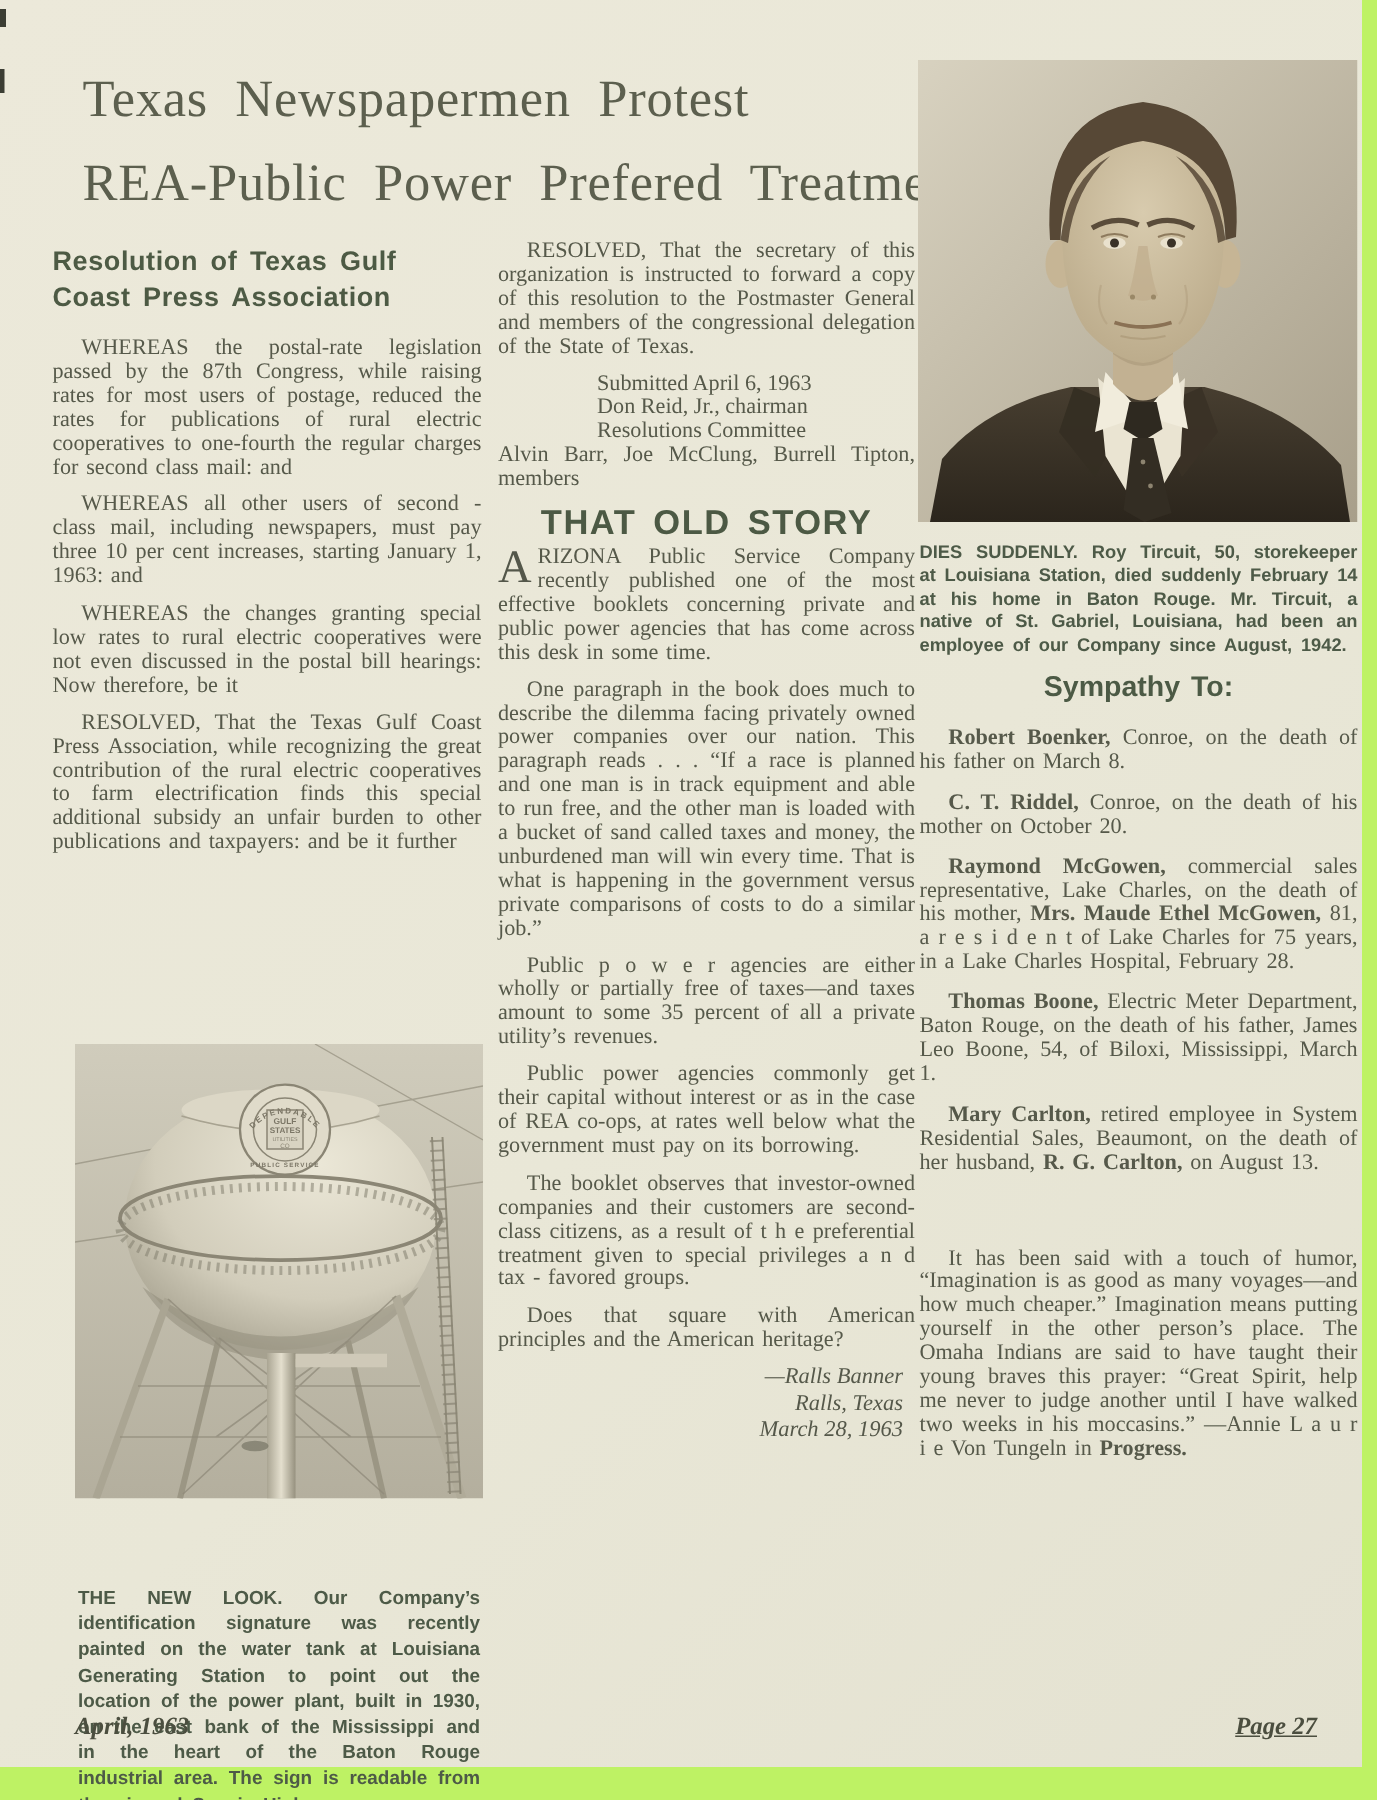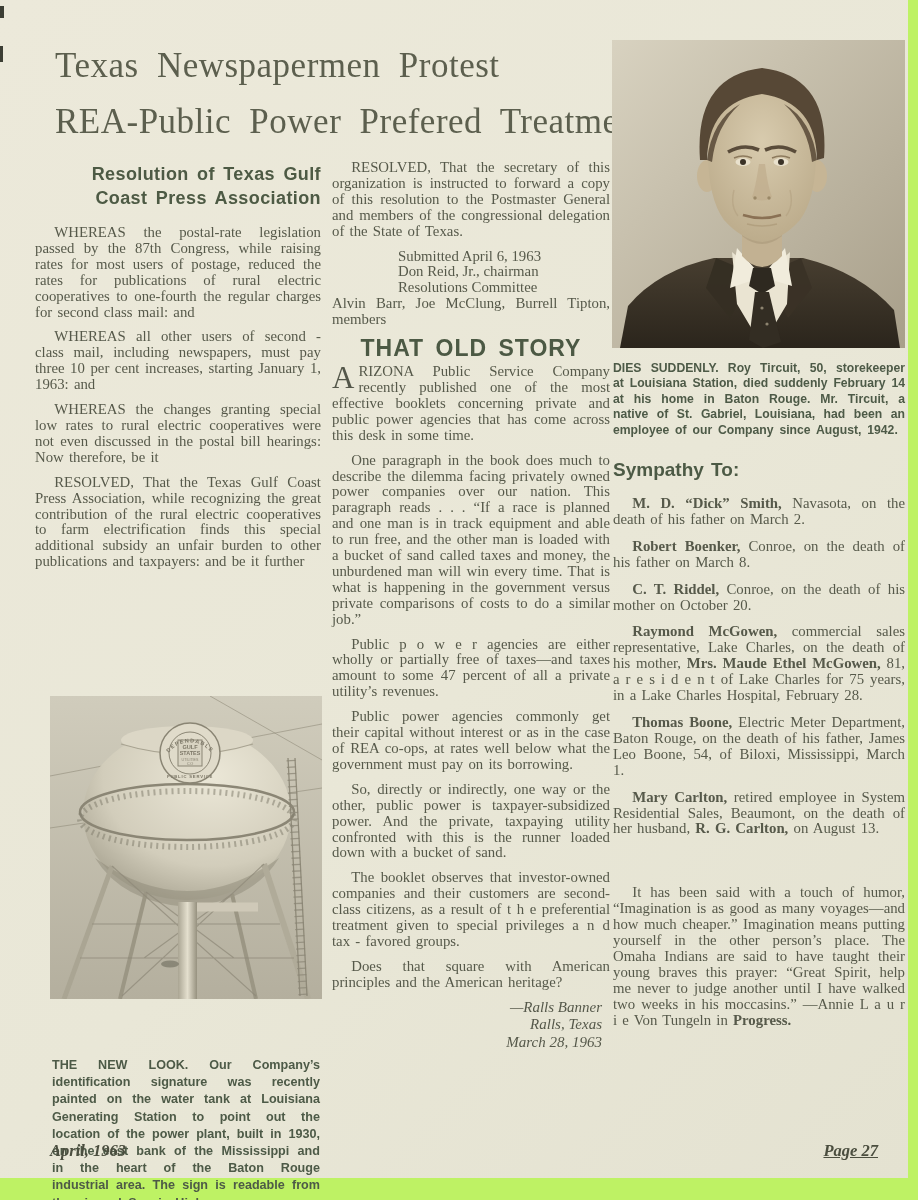--- a/index.html
+++ b/index.html
@@ -15,37 +15,37 @@
   .title{color:#5c5f4e;font-family:"Liberation Serif",serif;font-weight:400;
          font-size:35px;letter-spacing:.5px;word-spacing:9px;white-space:nowrap;}
   .title1{left:55px;top:46px;}
   .title2{left:55px;top:102px;}
 
   .col{position:absolute;}
   .col1{left:35px;top:162px;width:286px;}
   .col2{left:332px;top:160px;width:278px;}
   .col3{left:613px;top:40px;width:292px;}
 
-  .col-head{margin:0 0 15px 0;text-align:right;color:#4d5a44;
+  .col-head{margin:0 0 15px 0;text-align:left;color:#4d5a44;
             font:bold 18px/24px "Liberation Sans",sans-serif;letter-spacing:.4px;word-spacing:3px;}
   .body{margin:0 0 9px 0;color:#56594a;font:14.8px/15.9px "Liberation Serif",serif;
         text-align:justify;word-spacing:1.5px;}
   .ind{text-indent:1.3em;}
   .submitted{padding-left:66px;color:#56594a;font:14.8px/15.9px "Liberation Serif",serif;}
   .story-head{margin:7px 0 3px 0;text-align:center;color:#4c5944;
               font:bold 23px/26px "Liberation Sans",sans-serif;letter-spacing:1px;word-spacing:4px;}
   .dropcap{float:left;font:400 31px/25px "Liberation Serif",serif;padding:1px 4px 0 0;color:#54574a;}
   .attribution{margin-top:8px;padding-right:8px;text-align:right;color:#55584a;
                font:italic 15px/17.5px "Liberation Serif",serif;}
   .photo{position:absolute;}
   .portrait-wrap{position:relative;width:293px;height:308px;margin-left:-1px;}
   .caption{margin:13px 0 0 0;color:#4d5a47;font:bold 12.2px/15.4px "Liberation Sans",sans-serif;
            text-align:justify;word-spacing:2.5px;}
-  .sympathy-head{margin:21px 0 15px 0;color:#4c5a45;
-                 font:bold 19px/22px "Liberation Sans",sans-serif;word-spacing:2px;}
+  .sympathy-head{margin:10px 0 15px 0;color:#4c5a45;
+                 font:bold 19px/22px "Liberation Sans",sans-serif;word-spacing:2px;text-align:center;}
   .entry{margin:0 0 11px 0;text-indent:1.3em;}
   .entry b{font-weight:700;}
   .closing{margin-top:48px;text-indent:1.3em;}
   .tower-photo{left:50px;top:696px;width:272px;height:303px;}
   .tower-caption{left:52px;top:1009px;width:268px;color:#4d5a47;
                  font:bold 12.6px/17.2px "Liberation Sans",sans-serif;text-align:justify;word-spacing:3px;margin-top:48px;}
   .footer{position:absolute;color:#4b4e3f;font:bold italic 16.5px "Liberation Serif",serif;}
   .footer-left{left:50px;top:1141px;}
   .footer-right{right:40px;top:1141px;text-decoration:underline;}
   svg{display:block;}
@@ -131,23 +131,22 @@
     <p class="body ind">RESOLVED, That the secretary of this organization is instructed to forward a copy of this resolution to the Postmaster General and members of the congressional delegation of the State of Texas.</p>
     <div class="submitted">
       <div>Submitted April 6, 1963</div>
       <div>Don Reid, Jr., chairman</div>
       <div>Resolutions Committee</div>
     </div>
     <p class="body" style="margin-bottom:4px">Alvin Barr, Joe McClung, Burrell Tipton, members</p>
     <h2 class="story-head">THAT OLD STORY</h2>
     <p class="body"><span class="dropcap">A</span><span>RIZONA Public Service Company recently published one of the most effective booklets concerning private and public power agencies that has come across this desk in some time.</span></p>
     <p class="body ind">One paragraph in the book does much to describe the dilemma facing privately owned power companies over our nation. This paragraph reads . . . “If a race is planned and one man is in track equipment and able to run free, and the other man is loaded with a bucket of sand called taxes and money, the unburdened man will win every time. That is what is happening in the government versus private comparisons of costs to do a similar job.”</p>
-    <p class="body ind">Public p o w e r agencies are either wholly or partially free of taxes—and taxes amount to some 47 percent of all a private utility’s revenues.</p>
+    <p class="body ind">Public p o w e r agencies are either wholly or partially free of taxes—and taxes amount to some 35 percent of all a private utility’s revenues.</p>
     <p class="body ind">Public power agencies commonly get their capital without interest or as in the case of REA co-ops, at rates well below what the government must pay on its borrowing.</p>
-    <p class="body ind">So, directly or indirectly, one way or the other, public power is taxpayer-subsidized power. And the private, taxpaying utility confronted with this is the runner loaded down with a bucket of sand.</p>
     <p class="body ind">The booklet observes that investor-owned companies and their customers are second-class citizens, as a result of t h e preferential treatment given to special privileges a n d tax - favored groups.</p>
     <p class="body ind" style="margin-bottom:2px">Does that square with American principles and the American heritage?</p>
     <div class="attribution">
       <div>—Ralls Banner</div>
       <div>Ralls, Texas</div>
       <div>March 28, 1963</div>
     </div>
   </div>
 
   <div class="col col3">
@@ -196,21 +195,20 @@
         <path d="M147 124 Q143 150 140 157 Q150 164 160 157 Q156 148 153 124" fill="#c0ae8d" opacity="0.75"></path>
         <circle cx="143" cy="158" r="1.7" fill="#9a8867"></circle>
         <circle cx="157" cy="158" r="1.7" fill="#9a8867"></circle>
         <path d="M131 175 Q150 181 169 175" stroke="#8a7154" stroke-width="2.6" fill="none"></path>
         <path d="M135 184 Q150 188 165 184" stroke="#ab9878" stroke-width="1.4" fill="none" opacity="0.7"></path>
         <path d="M122 150 Q118 166 126 176 M178 150 Q182 166 174 176" stroke="#b3a080" stroke-width="1.4" fill="none" opacity="0.6"></path>
       </svg>
     </div>
     <p class="caption">DIES SUDDENLY. Roy Tircuit, 50, storekeeper at Louisiana Station, died suddenly February 14 at his home in Baton Rouge. Mr. Tircuit, a native of St. Gabriel, Louisiana, had been an employee of our Company since August, 1942.</p>
     <h2 class="sympathy-head">Sympathy To:</h2>
-    <p class="body entry"><b>M. D. “Dick” Smith,</b><span> Navasota, on the death of his father on March 2.</span><b></b><span></span></p>
     <p class="body entry"><b>Robert Boenker,</b><span> Conroe, on the death of his father on March 8.</span><b></b><span></span></p>
     <p class="body entry"><b>C. T. Riddel,</b><span> Conroe, on the death of his mother on October 20.</span><b></b><span></span></p>
     <p class="body entry"><b>Raymond McGowen,</b><span> commercial sales representative, Lake Charles, on the death of his mother, </span><b>Mrs. Maude Ethel McGowen,</b><span> 81, a r e s i d e n t of Lake Charles for 75 years, in a Lake Charles Hospital, February 28.</span></p>
     <p class="body entry"><b>Thomas Boone,</b><span> Electric Meter Department, Baton Rouge, on the death of his father, James Leo Boone, 54, of Biloxi, Mississippi, March 1.</span><b></b><span></span></p>
     <p class="body entry"><b>Mary Carlton,</b><span> retired employee in System Residential Sales, Beaumont, on the death of her husband, </span><b>R. G. Carlton,</b><span> on August 13.</span></p>
     <p class="body closing"><span>It has been said with a touch of humor, “Imagination is as good as many voyages—and how much cheaper.” Imagination means putting yourself in the other person’s place. The Omaha Indians are said to have taught their young braves this prayer: “Great Spirit, help me never to judge another until I have walked two weeks in his moccasins.” —Annie L a u r i e Von Tungeln in </span><b>Progress.</b></p>
   </div>
 
   <div class="footer footer-left">April, 1963</div>
   <div class="footer footer-right">Page 27</div>

